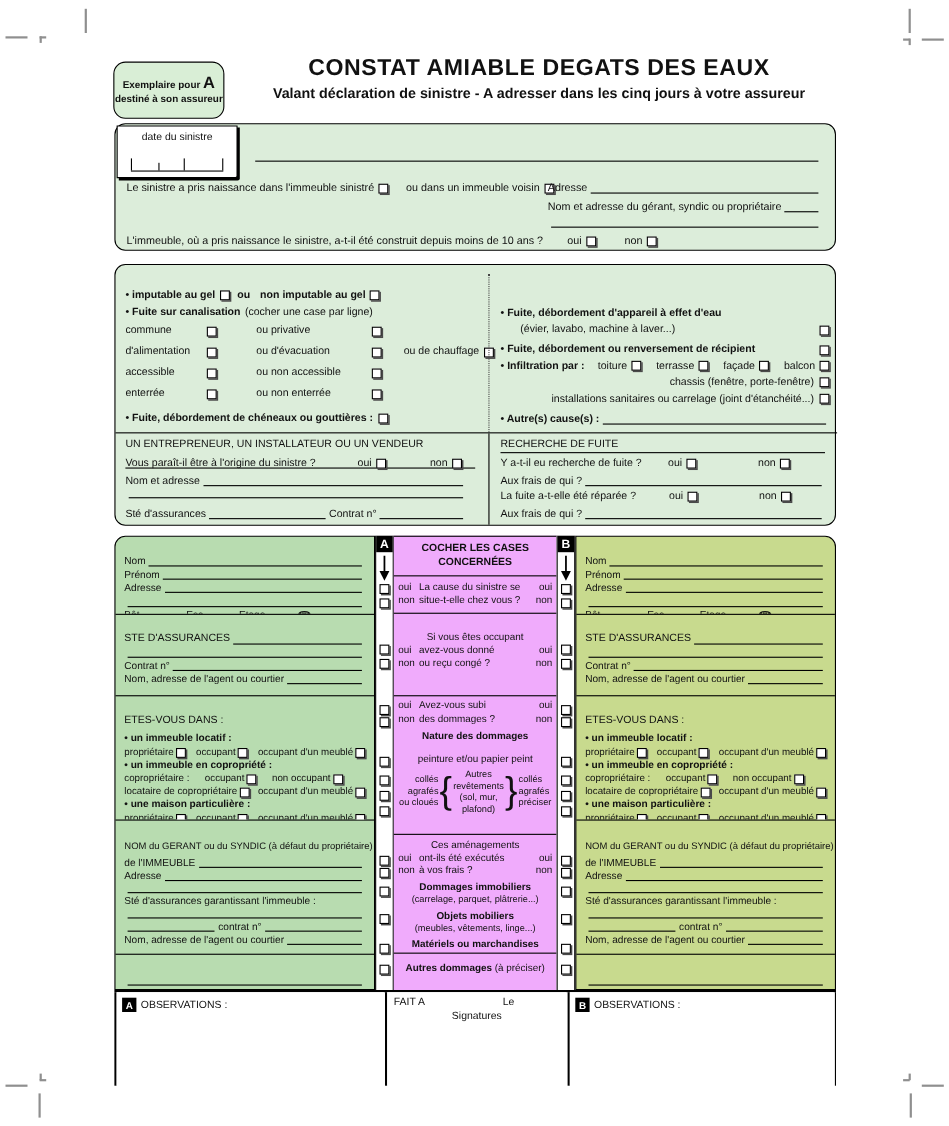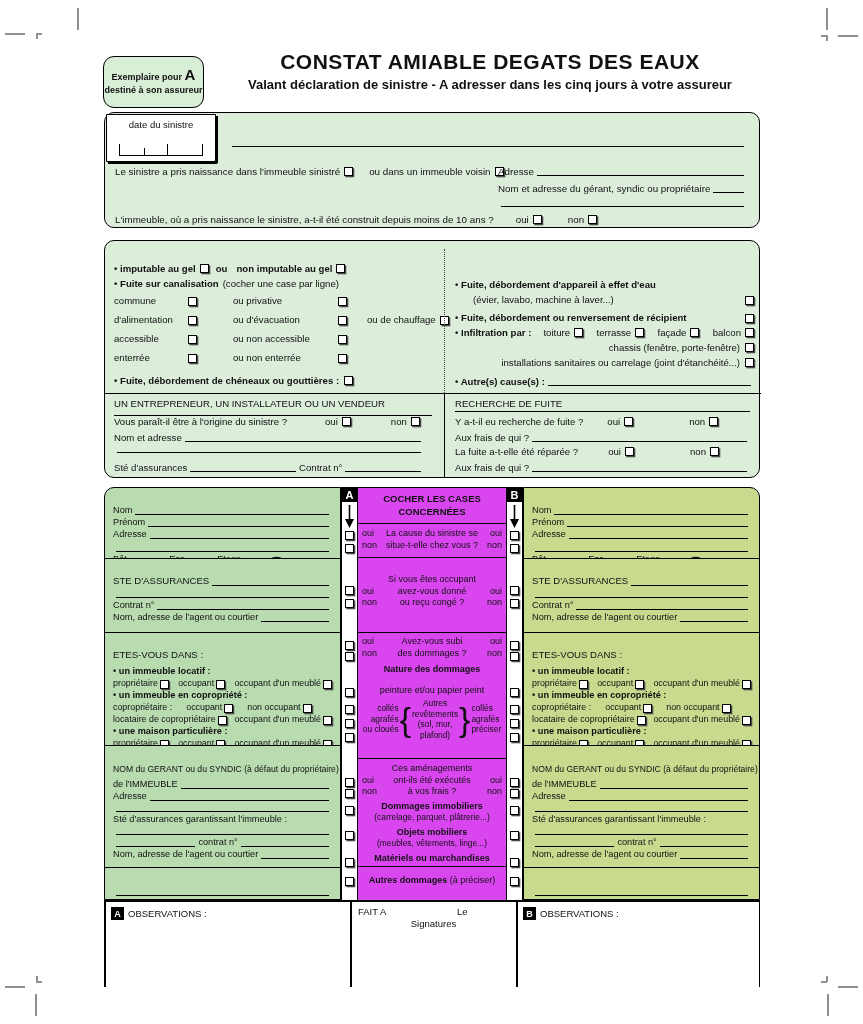--- a/index.html
+++ b/index.html
@@ -21,21 +21,21 @@
   .strip{position:absolute;top:487px;width:17px;height:413px;background:#fff;
       border-left:1.5px solid #000;border-right:1.5px solid #000;box-sizing:border-box}
   .scb{position:absolute;left:3px}
   .colparty{position:absolute;top:487px;width:237px;height:413px;border:1.5px solid #000;
       box-sizing:border-box;font-size:9.2px;line-height:12px}
   .pblock{padding:16px 8px;border-bottom:1.4px solid #000;box-sizing:border-box;overflow:hidden}
   .pblock.last{border-bottom:none}
   .cgrid{display:grid;grid-template-columns:23px 1fr 23px;font-size:9px;line-height:11.5px;align-items:end}
   .cgrid .sL{text-align:left;padding-left:4px}
   .cgrid .sR{text-align:right;padding-right:4px}
-  .cgrid .sC{text-align:center}
+  .cgrid .sC{text-align:left}
   .cent{font-size:9px;text-align:center;line-height:11.5px}
   .phone{font-size:10px;line-height:9px}
   .opts{display:flex;align-items:flex-end;justify-content:space-between;white-space:nowrap;font-size:8.9px}
   .opts span{display:inline-flex;align-items:flex-end;gap:2px}
 </style>
 </head>
 <body>
 
 <div class="sheet">
 
@@ -191,21 +191,21 @@
       </div>
       <div class="prow abs" style="left:10px;top:127px;right:8px">
         <span class="b">• Autre(s) cause(s) :</span>
         <span class="fl"></span>
       </div>
     </div>
 
     <div class="abs" style="left:0;top:152px;width:656px;height:83px;border-top:1.5px solid #000">
 
       <div class="abs" style="left:0;top:0;width:339px;height:83px">
-        <div class="abs" style="left:9px;top:4px;right:12px;border-bottom:1px solid #000;padding-bottom:6px">UN ENTREPRENEUR, UN INSTALLATEUR OU UN VENDEUR</div>
+        <div class="abs" style="left:9px;top:4px;right:12px;border-bottom:1px solid #000;padding-bottom:16px">UN ENTREPRENEUR, UN INSTALLATEUR OU UN VENDEUR</div>
         <div class="prow abs" style="left:9px;top:22px;right:20px">
           <span class="lbl">Vous paraît-il être à l'origine du sinistre ?</span>
           <span class="lbl" style="margin-left:38px">oui</span>
           <span class="cb" style="margin:0 0 1px 4px"></span>
           <span class="lbl" style="margin-left:40px">non</span>
           <span class="cb" style="margin:0 0 1px 4px"></span>
         </div>
         <div class="prow abs" style="left:9px;top:38px;right:20px">
           <span class="lbl">Nom et adresse</span>
           <span class="fl"></span>
@@ -421,21 +421,21 @@
     <span class="cb scb" style="top:232px"></span>
     <span class="cb scb" style="top:246px"></span>
     <span class="cb scb" style="top:291px"></span>
     <span class="cb scb" style="top:302px"></span>
     <span class="cb scb" style="top:319px"></span>
     <span class="cb scb" style="top:344px"></span>
     <span class="cb scb" style="top:371px"></span>
     <span class="cb scb" style="top:390px"></span>
   </div>
 
-  <div class="abs" style="left:358px;top:487px;width:148px;height:413px;background:#d946ef;border-top:1.5px solid #000;box-sizing:border-box">
+  <div class="abs" style="left:358px;top:487px;width:148px;height:413px;background:#f0abfc;border-top:1.5px solid #000;box-sizing:border-box">
     <div style="height:36px;border-bottom:1px solid #000;padding-top:4px;box-sizing:border-box;text-align:center;font-weight:700;font-size:9.5px;line-height:13px">
       <div>COCHER LES CASES</div>
       <div>CONCERNÉES</div>
     </div>
     <div style="height:34px;border-bottom:1px solid #000;box-sizing:border-box;padding-top:4px">
       <div class="cgrid">
         <span class="sL">oui</span>
         <span class="sC">La cause du sinistre se</span>
         <span class="sR">oui</span>
       </div>

